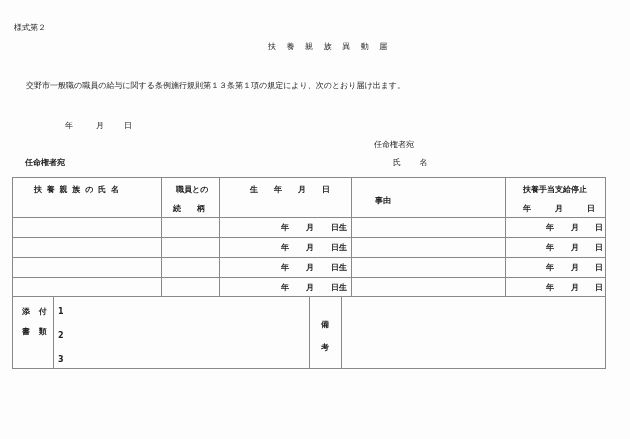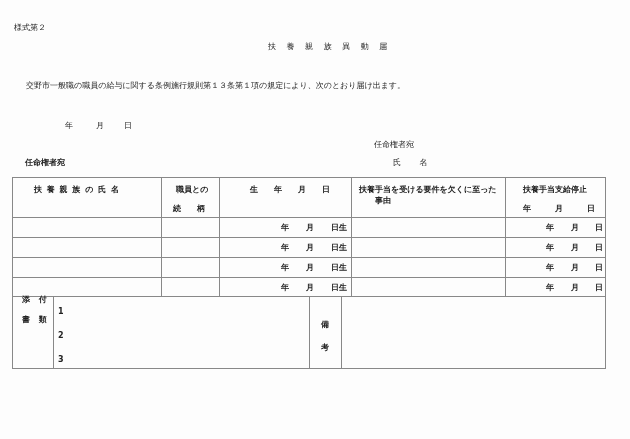--- a/index.html
+++ b/index.html
@@ -63,21 +63,20 @@
   <div class="t" style="left:22px;top:7px;letter-spacing:1px">扶 養 親 族 の 氏 名</div>
 </div>
 <div class="cell" style="left:161px;top:177px;width:58px;height:40px">
   <div class="t" style="left:15px;top:7px">職員との</div>
   <div class="t" style="left:12px;top:26px">続　　柄</div>
 </div>
 <div class="cell" style="left:219px;top:177px;width:132px;height:40px">
   <div class="t" style="left:31px;top:7px">生　　年　　月　　日</div>
 </div>
 <div class="cell" style="left:351px;top:177px;width:154px;height:40px">
-  <div class="t" style="left:8px;top:7px">扶養手当を受ける要件を欠くに至った</div>
   <div class="t" style="left:24px;top:18px">事由</div>
 </div>
 <div class="cell" style="left:505px;top:177px;width:101px;height:40px">
   <div class="t" style="left:18px;top:7px">扶養手当支給停止</div>
   <div class="t" style="left:18px;top:26px">年　　　月　　　日</div>
 </div>
 
 <div class="cell" style="left:12px;top:217px;width:594px;height:20px">
   <div class="cell click" style="left:0;top:0;width:149px;height:20px"></div>
   <div class="cell click" style="left:149px;top:0;width:58px;height:20px"></div>
@@ -135,21 +134,21 @@
     <span class="t" style="left:112px;top:5px">日生</span>
   </div>
   <div class="cell click" style="left:339px;top:0;width:154px;height:19px"></div>
   <div class="cell click" style="left:493px;top:0;width:101px;height:19px">
     <span class="t" style="left:41px;top:5px">年</span>
     <span class="t" style="left:66px;top:5px">月</span>
     <span class="t" style="left:90px;top:5px">日</span>
   </div>
 </div>
 
-<div class="cell" style="left:12px;top:288px;width:41px;height:89px">
+<div class="cell" style="left:12px;top:300px;width:41px;height:89px">
   <div class="t" style="left:10px;top:6px;letter-spacing:3px">添 付</div>
   <div class="t" style="left:10px;top:26px;letter-spacing:3px">書 類</div>
 </div>
 <div class="cell" style="left:53px;top:296px;width:256px;height:73px">
   <div class="t num click" style="left:5px;top:11px;width:245px">1</div>
   <div class="t num click" style="left:5px;top:35px;width:245px">2</div>
   <div class="t num click" style="left:5px;top:59px;width:245px">3</div>
 </div>
 
 <div class="cell" style="left:309px;top:296px;width:32px;height:73px">

